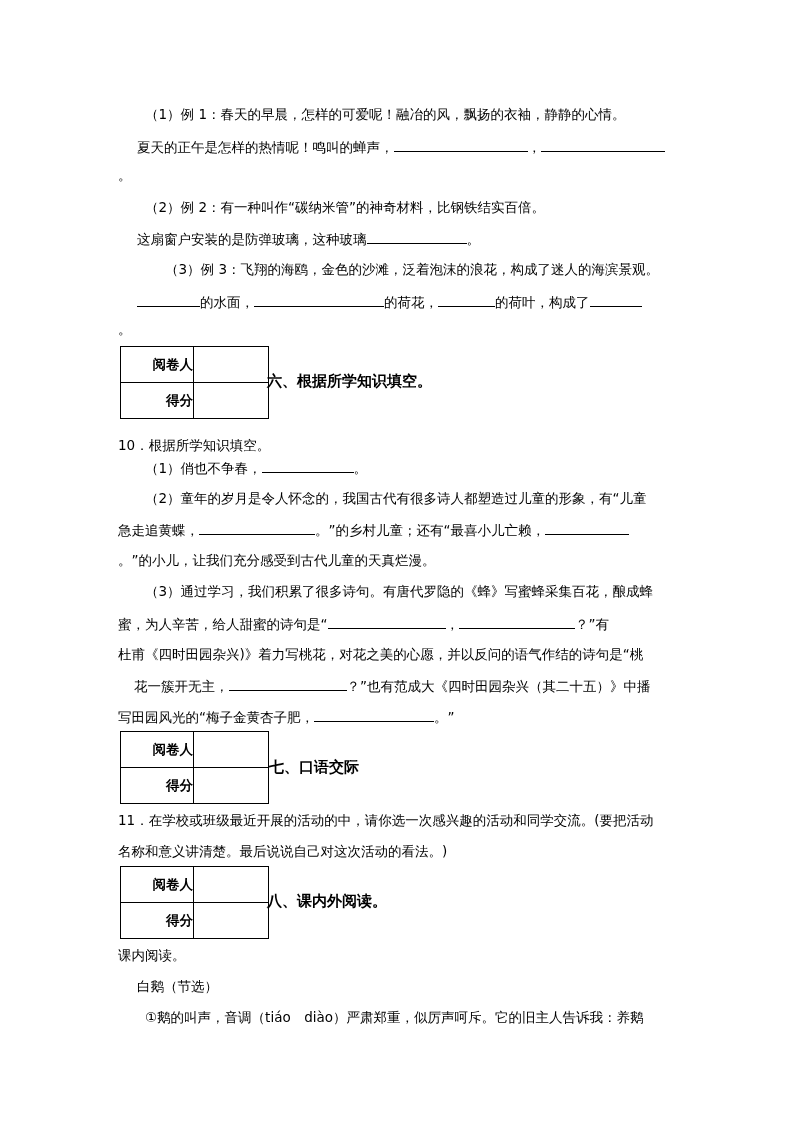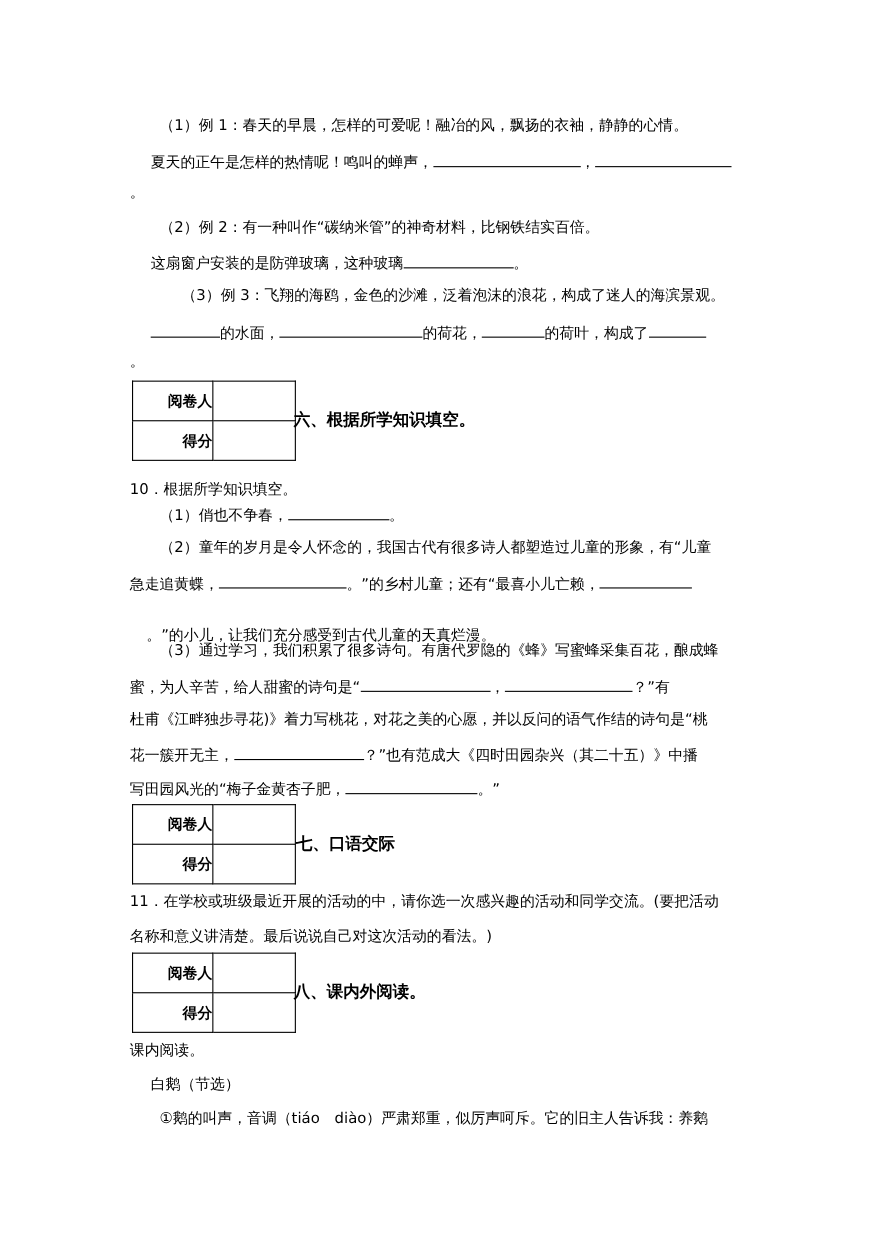--- a/index.html
+++ b/index.html
@@ -48,28 +48,28 @@
 <div class="section-title" style="left:267px;top:372px;">六、根据所学知识填空。</div>
 
 <div class="line" style="left:118px;top:436px;">10．根据所学知识填空。</div>
 <div class="line" style="left:145px;top:458px;text-align:right;">
   <span>（1）俏也不争春，</span><span class="blank" style="width:92px;"></span><span>。</span>
 </div>
 <div class="line" style="left:145px;top:489px;text-align:center;">（2）童年的岁月是令人怀念的，我国古代有很多诗人都塑造过儿童的形象，有“儿童</div>
 <div class="line" style="left:118px;top:520px;">
   <span>急走追黄蝶，</span><span class="blank" style="width:116px;"></span><span>。”的乡村儿童；还有“最喜小儿亡赖，</span><span class="blank" style="width:84px;"></span>
 </div>
-<div class="line" style="left:118px;top:569px;margin-left:15px;">。”的小儿，让我们充分感受到古代儿童的天真烂漫。</div>
+<div class="line" style="left:118px;top:551px;">。”的小儿，让我们充分感受到古代儿童的天真烂漫。</div>
 
 <div class="line" style="left:145px;top:582px;">（3）通过学习，我们积累了很多诗句。有唐代罗隐的《蜂》写蜜蜂采集百花，酿成蜂</div>
 <div class="line" style="left:118px;top:614px;">
   <span>蜜，为人辛苦，给人甜蜜的诗句是“</span><span class="blank" style="width:118px;"></span><span>，</span><span class="blank" style="width:116px;"></span><span>？”有</span>
 </div>
-<div class="line" style="left:118px;top:645px;">杜甫《江畔独步寻花)》着力写桃花，对花之美的心愿，并以反问的语气作结的诗句是“桃</div>
-<div class="line" style="left:118px;top:676px;">
+<div class="line" style="left:118px;top:645px;">杜甫《四时田园杂兴)》着力写桃花，对花之美的心愿，并以反问的语气作结的诗句是“桃</div>
+<div class="line" style="left:134px;top:676px;">
   <span>花一簇开无主，</span><span class="blank" style="width:118px;"></span><span>？”也有范成大《四时田园杂兴（其二十五）》中播</span>
 </div>
 <div class="line" style="left:118px;top:707px;">
   <span>写田园风光的“梅子金黄杏子肥，</span><span class="blank" style="width:120px;"></span><span>。”</span>
 </div>
 
 <table class="score-table" style="left:120px;top:731px;">
   <tbody>
       <tr>
         <td>阅卷人</td>

